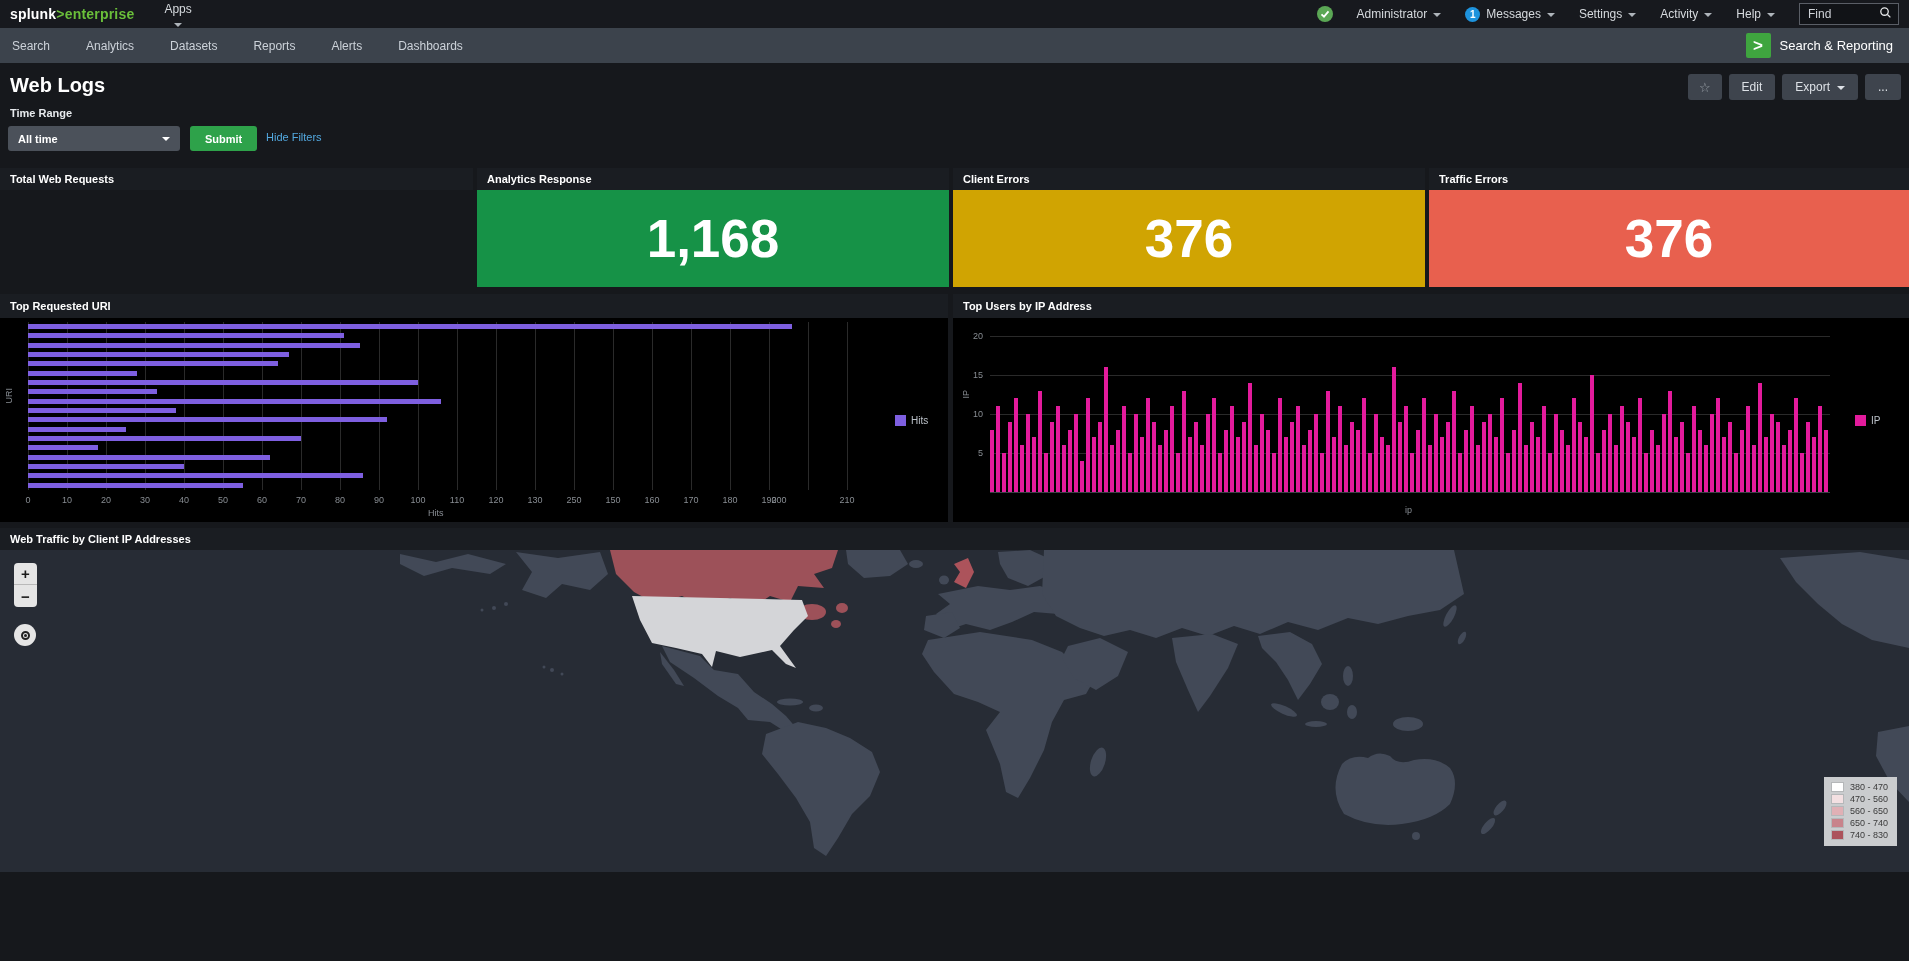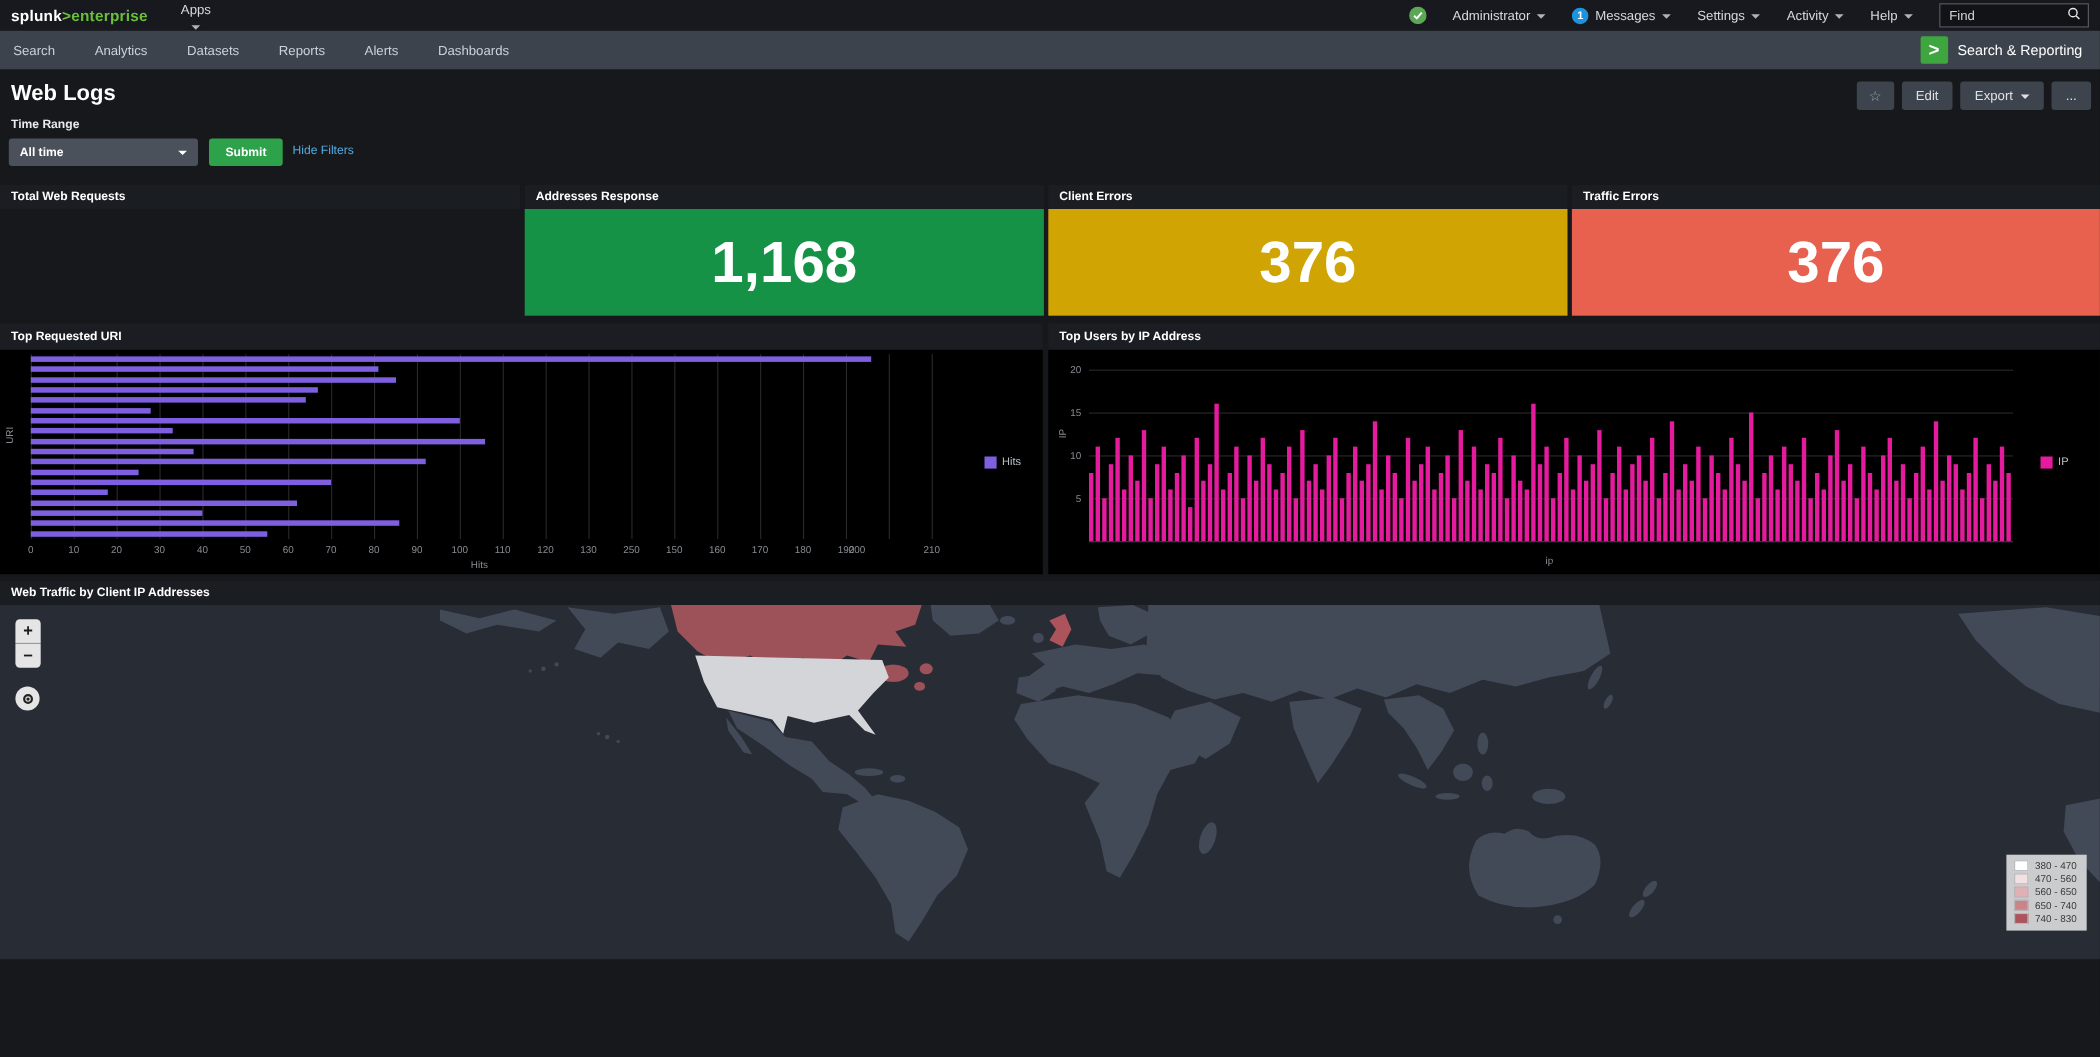--- a/index.html
+++ b/index.html
@@ -14,21 +14,21 @@
   .logo .green { color:#6abf3a; }
   .top-item { display:flex; align-items:center; gap:6px; cursor:pointer; color:#d6dade; }
   .apps { margin-left:30px;flex-direction:column; }
   .top-right { margin-left:auto; display:flex; align-items:center; gap:24px; }
   .caret { width:0; height:0; border-left:4px solid transparent; border-right:4px solid transparent;
            border-top:4px solid #aeb4ba; margin-top:1px; }
   .ok-badge { display:flex; }
   .msg-badge { width:15px; height:15px; border-radius:50%; background:#1e93dd; color:#fff;
                font-size:10px; font-weight:700; display:flex; align-items:center; justify-content:center; }
   .find-box { display:flex; align-items:center; border:1px solid #5a5e66; background:#111317;
-              height:22px; width:136px; padding:0 6px; gap:4px; }
+              height:22px; width:100px; padding:0 6px; gap:4px; }
   .find-box input { flex:1; min-width:0; background:transparent; border:none; outline:none;
                     color:#cfd3d8; font-size:12px; font-family:inherit; }
   .find-box input::placeholder { color:#cfd3d8; opacity:1; }
 
   
   .appbar { position:absolute; top:28px; left:0; right:0; height:35px; background:#3c434c;
             display:flex; align-items:center; padding:0 12px; font-size:12px; color:#ccd2d9; }
   .appnav-item { margin-right:36px; cursor:pointer; }
   .app-chooser { margin-left:auto; display:flex; align-items:center; gap:9px; color:#fff;
                  font-size:13px; cursor:pointer; padding-right:4px; }
@@ -190,21 +190,21 @@
     <span class="caret"></span>
   </div>
   <button class="submit-btn">Submit</button>
   <div class="hide-filters">Hide Filters</div>
 
   <div class="sv-row">
       <div class="sv-panel">
         <div class="panel-head">Total Web Requests</div>
       </div>
       <div class="sv-panel">
-        <div class="panel-head">Addresses Response</div>
+        <div class="panel-head">Analytics Response</div>
         <div class="sv-body" style="background: rgb(22, 146, 71);">
           <span class="sv-num">1,168</span>
         </div>
       </div>
       <div class="sv-panel">
         <div class="panel-head">Client Errors</div>
         <div class="sv-body" style="background: rgb(208, 164, 2);">
           <span class="sv-num">376</span>
         </div>
       </div>

